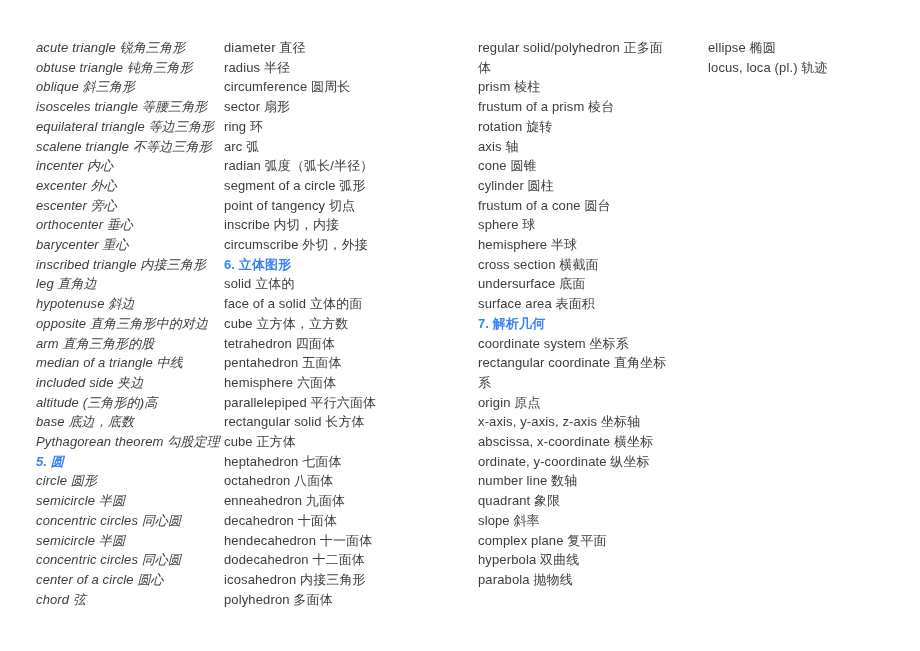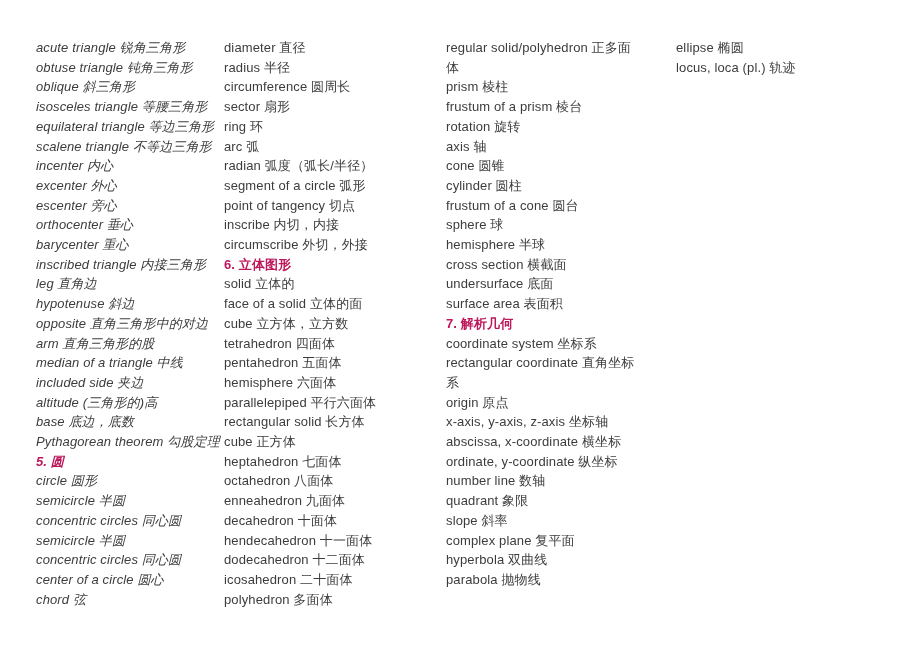--- a/index.html
+++ b/index.html
@@ -28,34 +28,34 @@
     flex-direction: row;
     align-items: flex-start;
   }
   .glossary-column {
     box-sizing: border-box;
     flex: 0 0 auto;
   }
   
   .col-1 { width: 224px; padding-left: 36px; font-style: italic; }
   .col-2 { width: 222px; padding-left: 0px; }
-  .col-3 { width: 215px; padding-left: 0px; }
+  .col-3 { width: 215px; padding-left: 0px; margin-left: 32px; }
   .col-4 { width: 223px; padding-left: 15px; }
 
   .term-entry {
     font-size: 13px;
     line-height: 19.7px;
     color: #3c3c3c;
     white-space: normal;
     word-break: break-word;
     letter-spacing: 0.01em;
   }
   .term-entry.section-heading {
     font-weight: bold;
-    color: #be185d;
+    color: #3b82f6;
   }
   
   .col-3 .term-entry { max-width: 196px; }
   .col-1 .term-entry { max-width: 210px; }
   .col-2 .term-entry { max-width: 205px; }
   .col-4 .term-entry { max-width: 205px; }
 </style>
 </head>
 <body>
 
@@ -113,21 +113,21 @@
         <div class="term-entry">hemisphere 六面体</div>
         <div class="term-entry">parallelepiped 平行六面体</div>
         <div class="term-entry">rectangular solid 长方体</div>
         <div class="term-entry">cube 正方体</div>
         <div class="term-entry">heptahedron 七面体</div>
         <div class="term-entry">octahedron 八面体</div>
         <div class="term-entry">enneahedron 九面体</div>
         <div class="term-entry">decahedron 十面体</div>
         <div class="term-entry">hendecahedron 十一面体</div>
         <div class="term-entry">dodecahedron 十二面体</div>
-        <div class="term-entry">icosahedron 二十面体</div>
+        <div class="term-entry">icosahedron 内接三角形</div>
         <div class="term-entry">polyhedron 多面体</div>
       </div>
     <div class="glossary-column col-3">
         <div class="term-entry">regular solid/polyhedron 正多面体</div>
         <div class="term-entry">prism 棱柱</div>
         <div class="term-entry">frustum of a prism 棱台</div>
         <div class="term-entry">rotation 旋转</div>
         <div class="term-entry">axis 轴</div>
         <div class="term-entry">cone 圆锥</div>
         <div class="term-entry">cylinder 圆柱</div>

